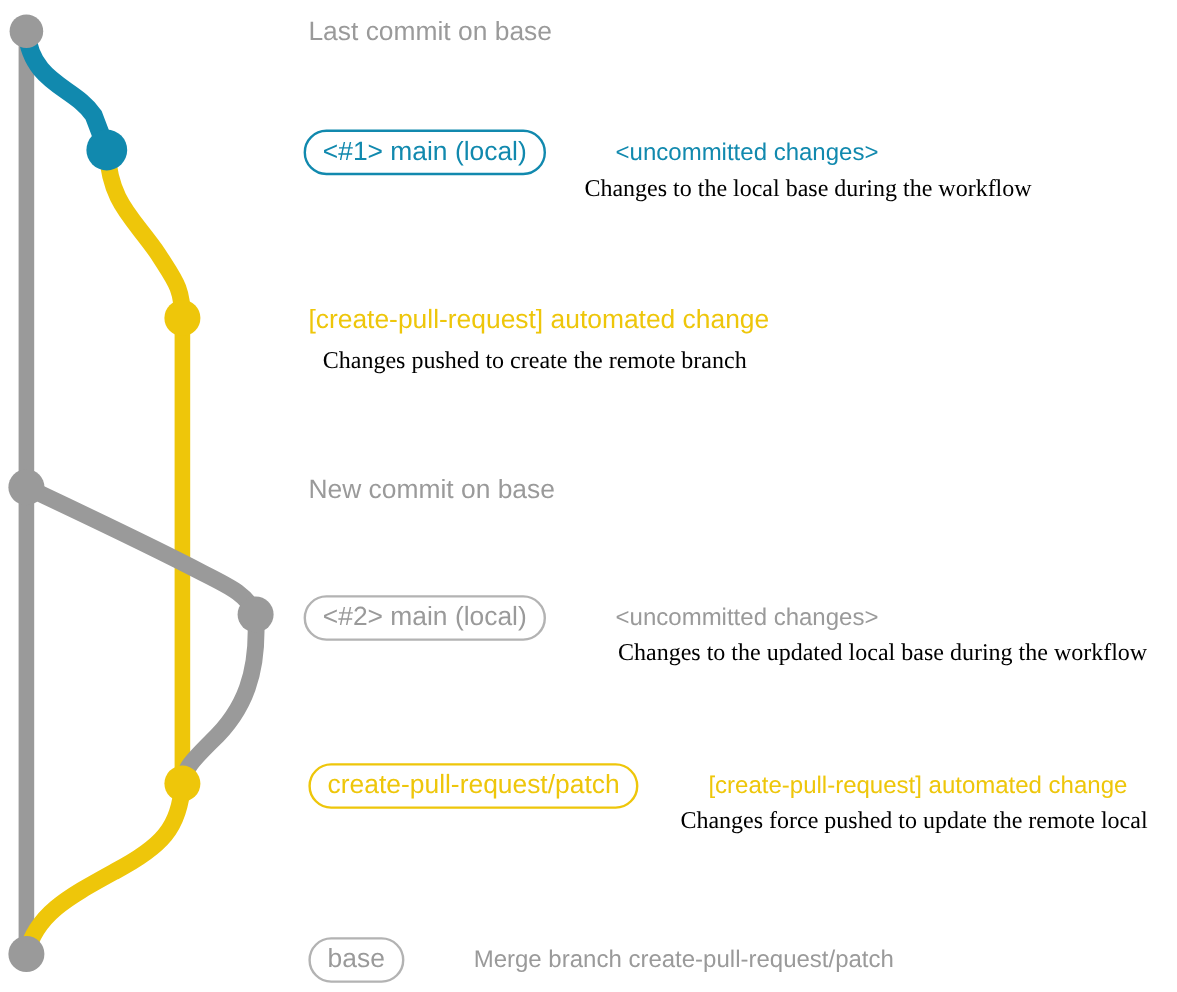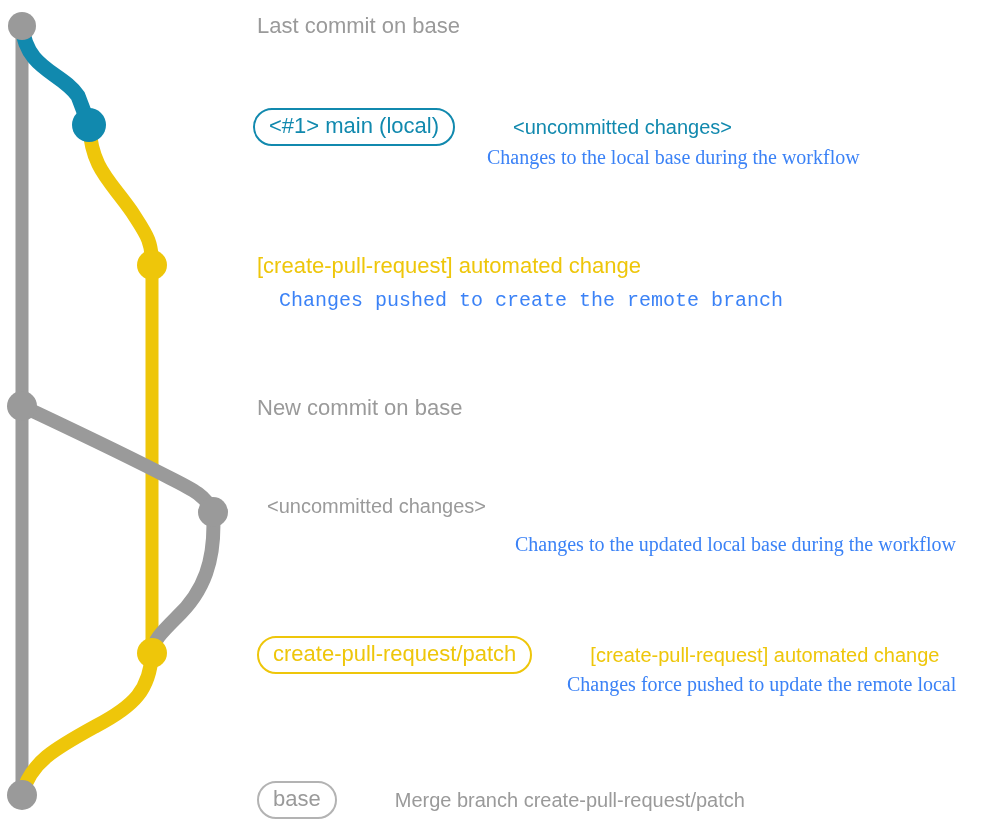--- a/index.html
+++ b/index.html
@@ -65,21 +65,21 @@
     line-height: 1;
     white-space: nowrap;
   }
   .standalone.grey   { color: #9a9a9a; }
   .standalone.yellow { color: #eec60a; }
   .note {
     position: absolute;
     font-family: "Liberation Serif", serif;
     font-size: 20px;
     line-height: 1;
-    color: #3b82f6;
+    color: #000000;
     white-space: nowrap;
   }
 </style>
 </head>
 <body>
 
 <svg id="graph-svg" viewBox="0 0 981 827" xmlns="http://www.w3.org/2000/svg">
 
   <path d="M22,26 L22,795" stroke="#9a9a9a" stroke-width="13" fill="none" stroke-linecap="round"></path>
 
@@ -106,25 +106,26 @@
 
 <div class="standalone grey" style="left:257px; top:15px;">Last commit on base</div>
 
 <div class="row" style="left:253px; top:108px;">
   <span class="pill">&lt;#1&gt; main (local)</span>
   <span class="subject blue">&lt;uncommitted changes&gt;</span>
 </div>
 <div class="note" style="left:487px; top:147px;">Changes to the local base during the workflow</div>
 
 <div class="standalone yellow" style="left:257px; top:255px;">[create-pull-request] automated change</div>
-<div class="note" style="left:279px; top:291px;font-family:Liberation Mono, monospace;">Changes pushed to create the remote branch</div>
+<div class="note" style="left:269px; top:291px;">Changes pushed to create the remote branch</div>
 
 <div class="standalone grey" style="left:257px; top:397px;">New commit on base</div>
 
 <div class="row" style="left:253px; top:496px;">
+  <span class="pill grey">&lt;#2&gt; main (local)</span>
   <span class="subject grey">&lt;uncommitted changes&gt;</span>
 </div>
 <div class="note" style="left:515px; top:534px;">Changes to the updated local base during the workflow</div>
 
 <div class="row" style="left:257px; top:636px;">
   <span class="pill yellow">create-pull-request/patch</span>
   <span class="subject yellow">[create-pull-request] automated change</span>
 </div>
 <div class="note" style="left:567px; top:674px;">Changes force pushed to update the remote local</div>
 

